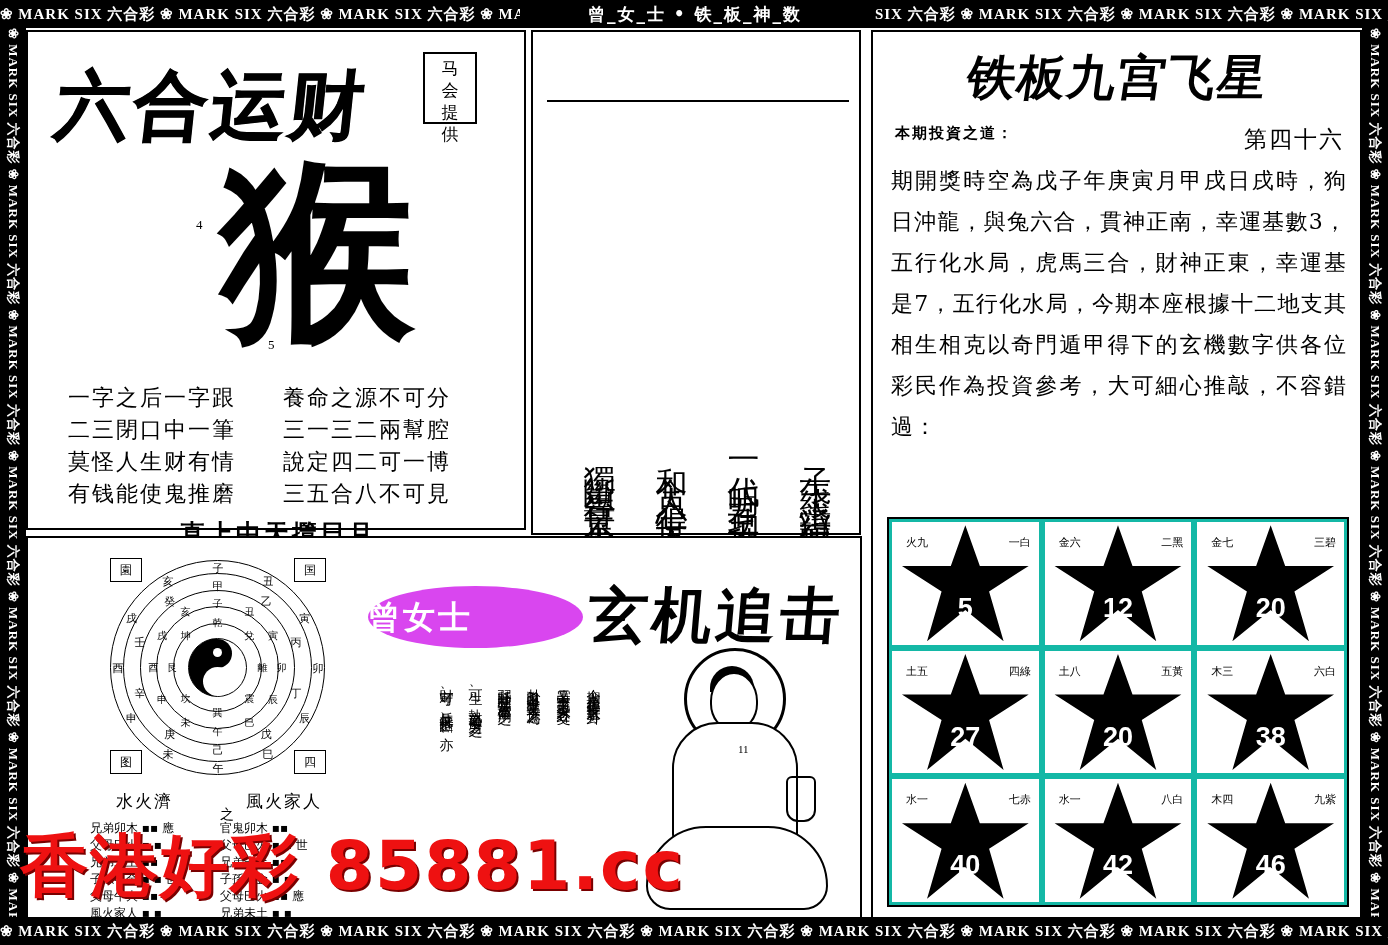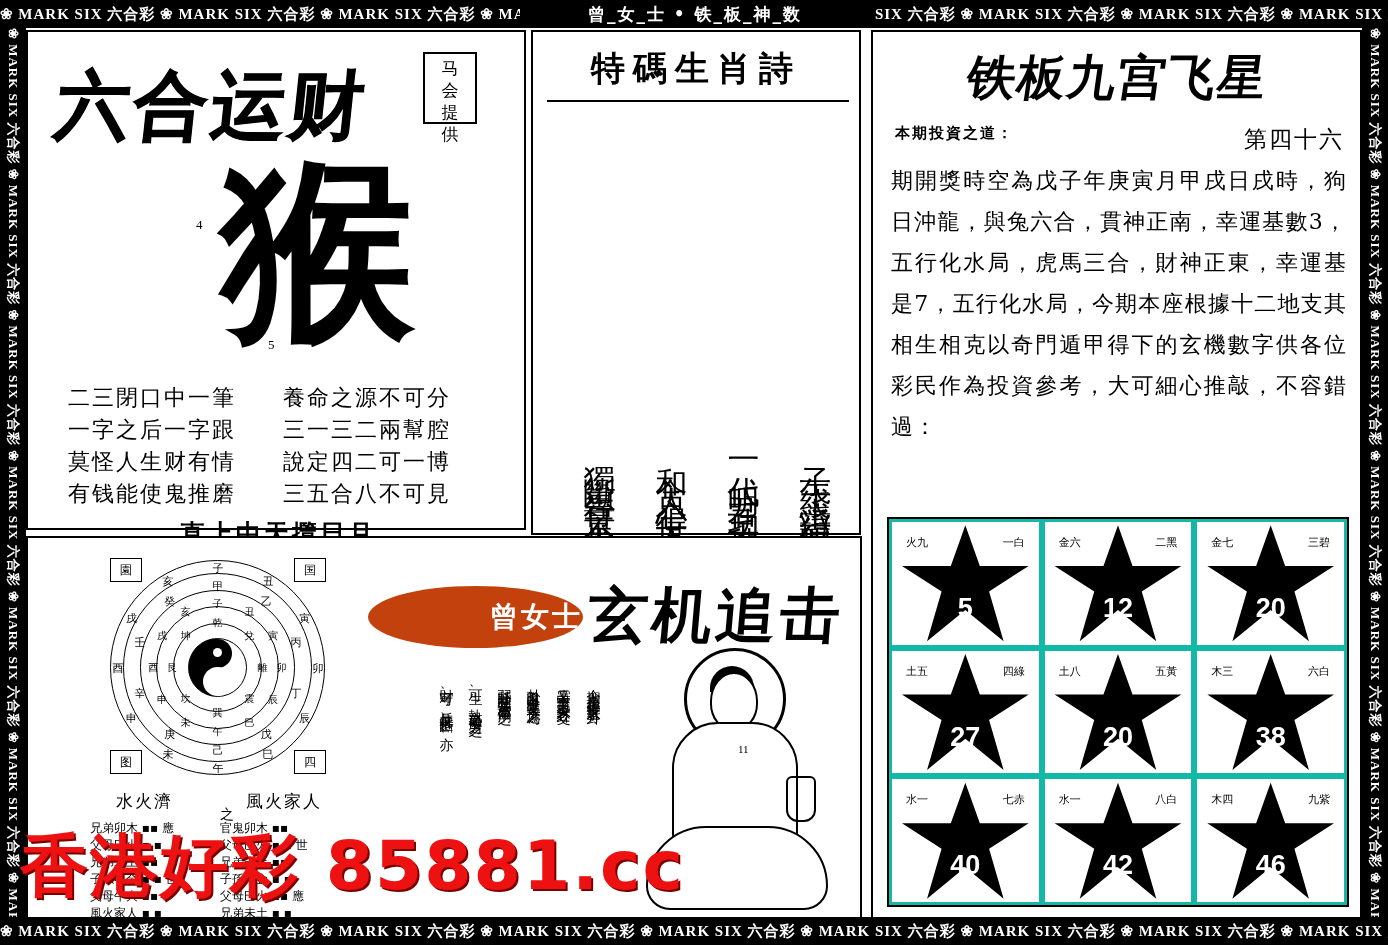--- a/index.html
+++ b/index.html
@@ -125,21 +125,21 @@
     width:132px;height:116px;background:#000;
     clip-path:polygon(50% 0%,61% 35%,98% 35%,68% 57%,79% 100%,50% 73%,21% 100%,32% 57%,2% 35%,39% 35%);
   }
   .star-num{
     position:absolute;left:0;top:58%;width:100%;text-align:center;
     color:#fff;font-size:27px;font-weight:bold;
     font-family:"Liberation Sans",sans-serif;
   }
   .star-tl{position:absolute;left:14px;top:14px;font-size:11px;line-height:13px;
     font-family:"DejaVu Serif","Liberation Serif",serif;color:#000;text-align:center;}
-  .star-tr{position:absolute;right:14px;top:14px;font-size:11px;line-height:13px;
+  .star-tr{position:absolute;right:8px;top:14px;font-size:11px;line-height:13px;
     font-family:"DejaVu Serif","Liberation Serif",serif;color:#000;text-align:center;}
 
   
   #panelD{left:0px;top:508px;width:836px;height:383px;}
   
   .bagua{
     position:absolute;left:82px;top:22px;width:215px;height:215px;
   }
   .ring{position:absolute;border-radius:50%;border:1.5px solid #000;box-sizing:border-box;}
   #r1{left:0;top:0;width:215px;height:215px;}
@@ -179,22 +179,22 @@
   #hexZ{left:192px;top:268px;font-size:14px;}
   #hexR{left:218px;top:252px;}
   .lines-table{position:absolute;left:62px;top:282px;width:300px;font-size:12px;
     font-family:"DejaVu Serif","Liberation Serif",serif;}
   .lt-row{display:flex;line-height:17px;}
   .lt-cell{width:130px;white-space:nowrap;}
 
   
   .oval{
     position:absolute;left:340px;top:48px;width:215px;height:62px;border-radius:50%;
-    background:#c2410c;color:#fff;text-align:right;line-height:62px;
-    font-family:"DejaVu Serif","Liberation Serif",serif;font-size:28px;font-weight:bold;letter-spacing:3px;
+    background:#d946ef;color:#fff;text-align:left;line-height:62px;
+    font-family:"DejaVu Serif","Liberation Serif",serif;font-size:32px;font-weight:bold;letter-spacing:3px;
   }
   .chase{
     position:absolute;left:560px;top:42px;
     font-family:"DejaVu Serif","Liberation Serif",serif;
     font-size:60px;font-weight:bold;letter-spacing:4px;line-height:70px;color:#000;
     transform:skewX(-5deg);
   }
   .d-vtext{
     position:absolute;top:140px;height:225px;
     writing-mode:vertical-rl;text-orientation:upright;
@@ -259,37 +259,36 @@
       <span>提</span>
       <span>供</span>
     </div>
 
     <div class="big-glyph">猴</div>
     <div class="num-sm" id="numA1">4</div>
     <div class="num-sm" id="numA2">5</div>
 
     <div class="verse-cols">
       <div class="verse-col left">
+        <div class="verse-line">一字之后一字跟</div>
         <div class="verse-line">二三閉口中一筆</div>
-        <div class="verse-line">一字之后一字跟</div>
         <div class="verse-line">莫怪人生财有情</div>
         <div class="verse-line">有钱能使鬼推磨</div>
       </div><div class="verse-col right">
         <div class="verse-line">養命之源不可分</div>
         <div class="verse-line">三一三二兩幫腔</div>
         <div class="verse-line">說定四二可一博</div>
         <div class="verse-line">三五合八不可見</div>
       </div>
     </div>
 
     <div class="verse-foot">直上中天攬日月</div>
   </div>
 
   <div class="panel" id="panelB">
-    <div class="poem-head">特碼生肖詩</div>
     <div class="poem-rule"></div>
     <div class="poem-body">
       <div class="poem-col">子午綫上辯得明</div><div class="poem-col">一代明君功千秋</div><div class="poem-col">和合人心得天下</div><div class="poem-col">獨斷專行景不長</div>
     </div>
   </div>
 
   <div class="panel" id="panelC">
     <div class="c-title">铁板九宫飞星</div>
     <div class="c-lead">本期投資之道：</div>
     <div class="c-issue">第四十六</div>

